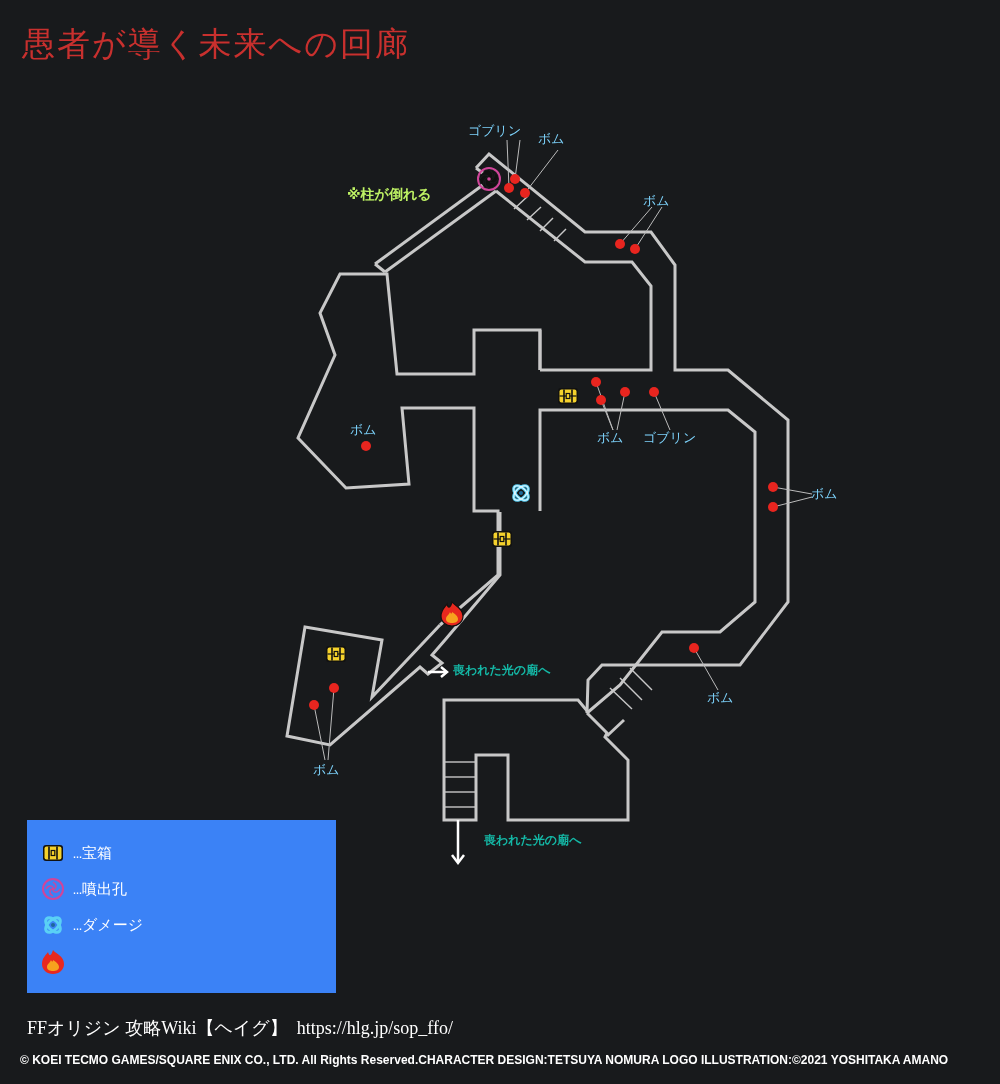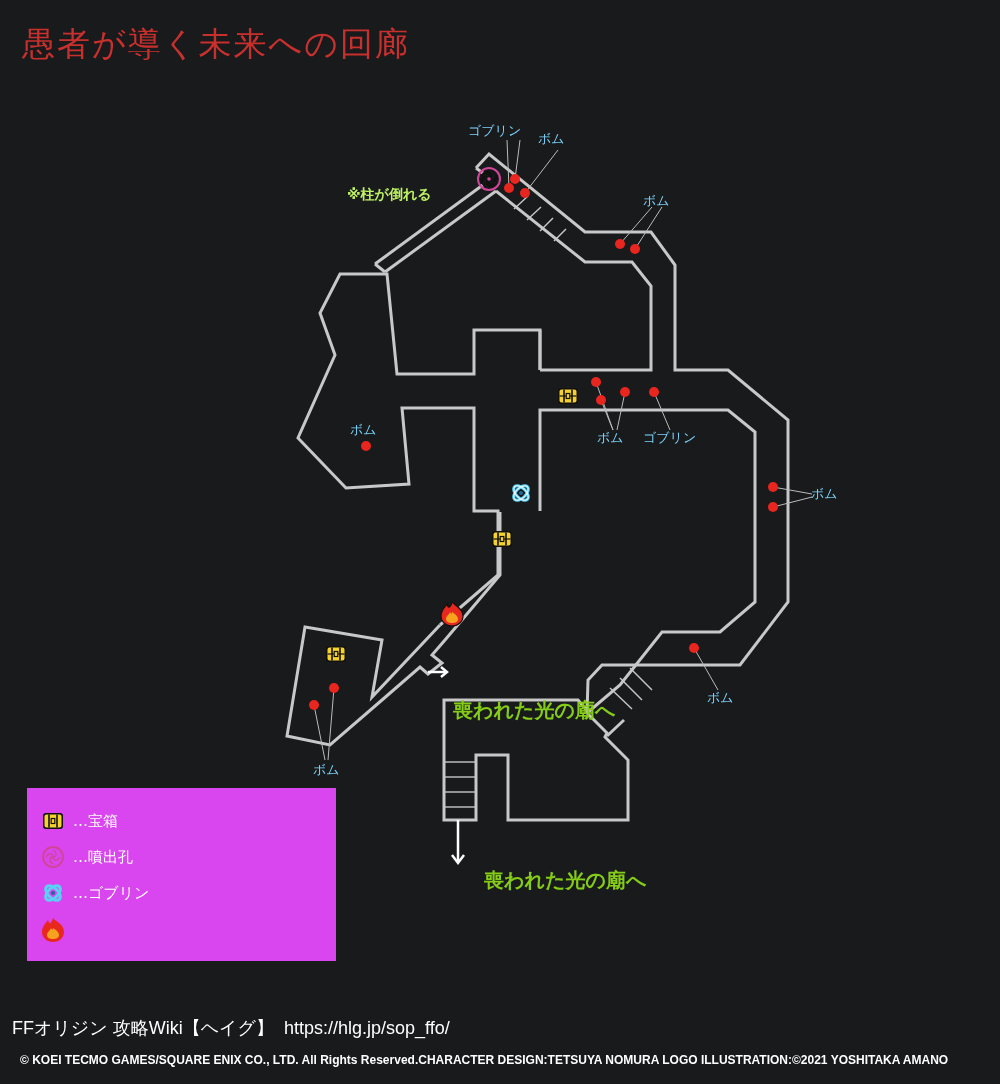--- a/index.html
+++ b/index.html
@@ -16,34 +16,35 @@
     color: #c8302e;
   }
   svg.map { position: absolute; left: 0; top: 0; }
   .lbl {
     position: absolute; color: #7dd3fc; font-size: 13px; white-space: nowrap;
   }
   .note {
     position: absolute; color: #bef264; font-size: 14px; font-weight: bold; white-space: nowrap;
   }
   .exit {
-    position: absolute; color: #84cc16; font-size: 20px; font-weight: bold; white-space: nowrap; margin-top: 35px;
+    position: absolute; color: #14b8a6; font-size: 12px; font-weight: bold; white-space: nowrap;
   }
   .legend {
-    position: absolute; left: 27px; top: 788px; width: 309px; height: 173px;
-    background: #d946ef;
+    position: absolute; left: 27px; top: 820px; width: 309px; height: 173px;
+    background: #3b82f6;
+    font-family: Liberation Mono, monospace;
   }
   .legend-row {
     position: absolute; left: 14px; height: 26px; display: flex; align-items: center;
   }
   .legend-row svg { flex: none; }
   .legend-row span { color: #ffffff; font-size: 15px; margin-left: 8px; white-space: nowrap; }
   .footer1 {
-    position: absolute; left: 12px; top: 1016px; color: #ffffff;
-    font-family: Liberation Sans, sans-serif; font-size: 18px; white-space: pre;
+    position: absolute; left: 27px; top: 1016px; color: #ffffff;
+    font-family: Liberation Serif, serif; font-size: 18px; white-space: pre;
   }
   .footer2 {
     position: absolute; left: 20px; top: 1042px; color: #ffffff;
     font-family: "Liberation Sans", sans-serif; font-size: 12px; font-weight: bold; white-space: nowrap;
     letter-spacing: 0px;
     margin-top: 11px;
   }
 </style>
 </head>
 <body>
@@ -197,21 +198,21 @@
       <circle cx="0" cy="0" r="1.8" fill="#d0459a"></circle>
     </svg>
     <span>…噴出孔</span>
   </div>
   <div class="legend-row" style="top:92px">
     <svg width="24" height="24" viewBox="-12 -12 24 24">
       <ellipse cx="0" cy="0" rx="9" ry="5" fill="none" stroke="#5ad0f5" stroke-width="3" transform="rotate(45)"></ellipse>
       <ellipse cx="0" cy="0" rx="9" ry="5" fill="none" stroke="#5ad0f5" stroke-width="3" transform="rotate(-45)"></ellipse>
       <circle cx="0" cy="0" r="2" fill="#1e6a9a"></circle>
     </svg>
-    <span>…ゴブリン</span>
+    <span>…ダメージ</span>
   </div>
   <div class="legend-row" style="top:129px">
     <svg width="24" height="26" viewBox="-12 -13 24 26">
       <path d="M0,-12 C3,-8 11,-6 11,2 C11,8 6,12 0,12 C-6,12 -11,8 -11,2 C-11,-4 -7,-7 -5,-10 C-4,-6 -2,-5 0,-12 Z" fill="#e8281e"></path>
       <path d="M0,-2 C3,0 6,2 6,5 C6,8 3,9 0,9 C-3,9 -6,8 -6,5 C-6,2 -3,1 -2,-2 C-1,0 0,0 0,-2 Z" fill="#f7a21e"></path>
     </svg>
   </div>
 </div>
 
 <div class="footer1">FFオリジン 攻略Wiki【ヘイグ】  https://hlg.jp/sop_ffo/</div>

